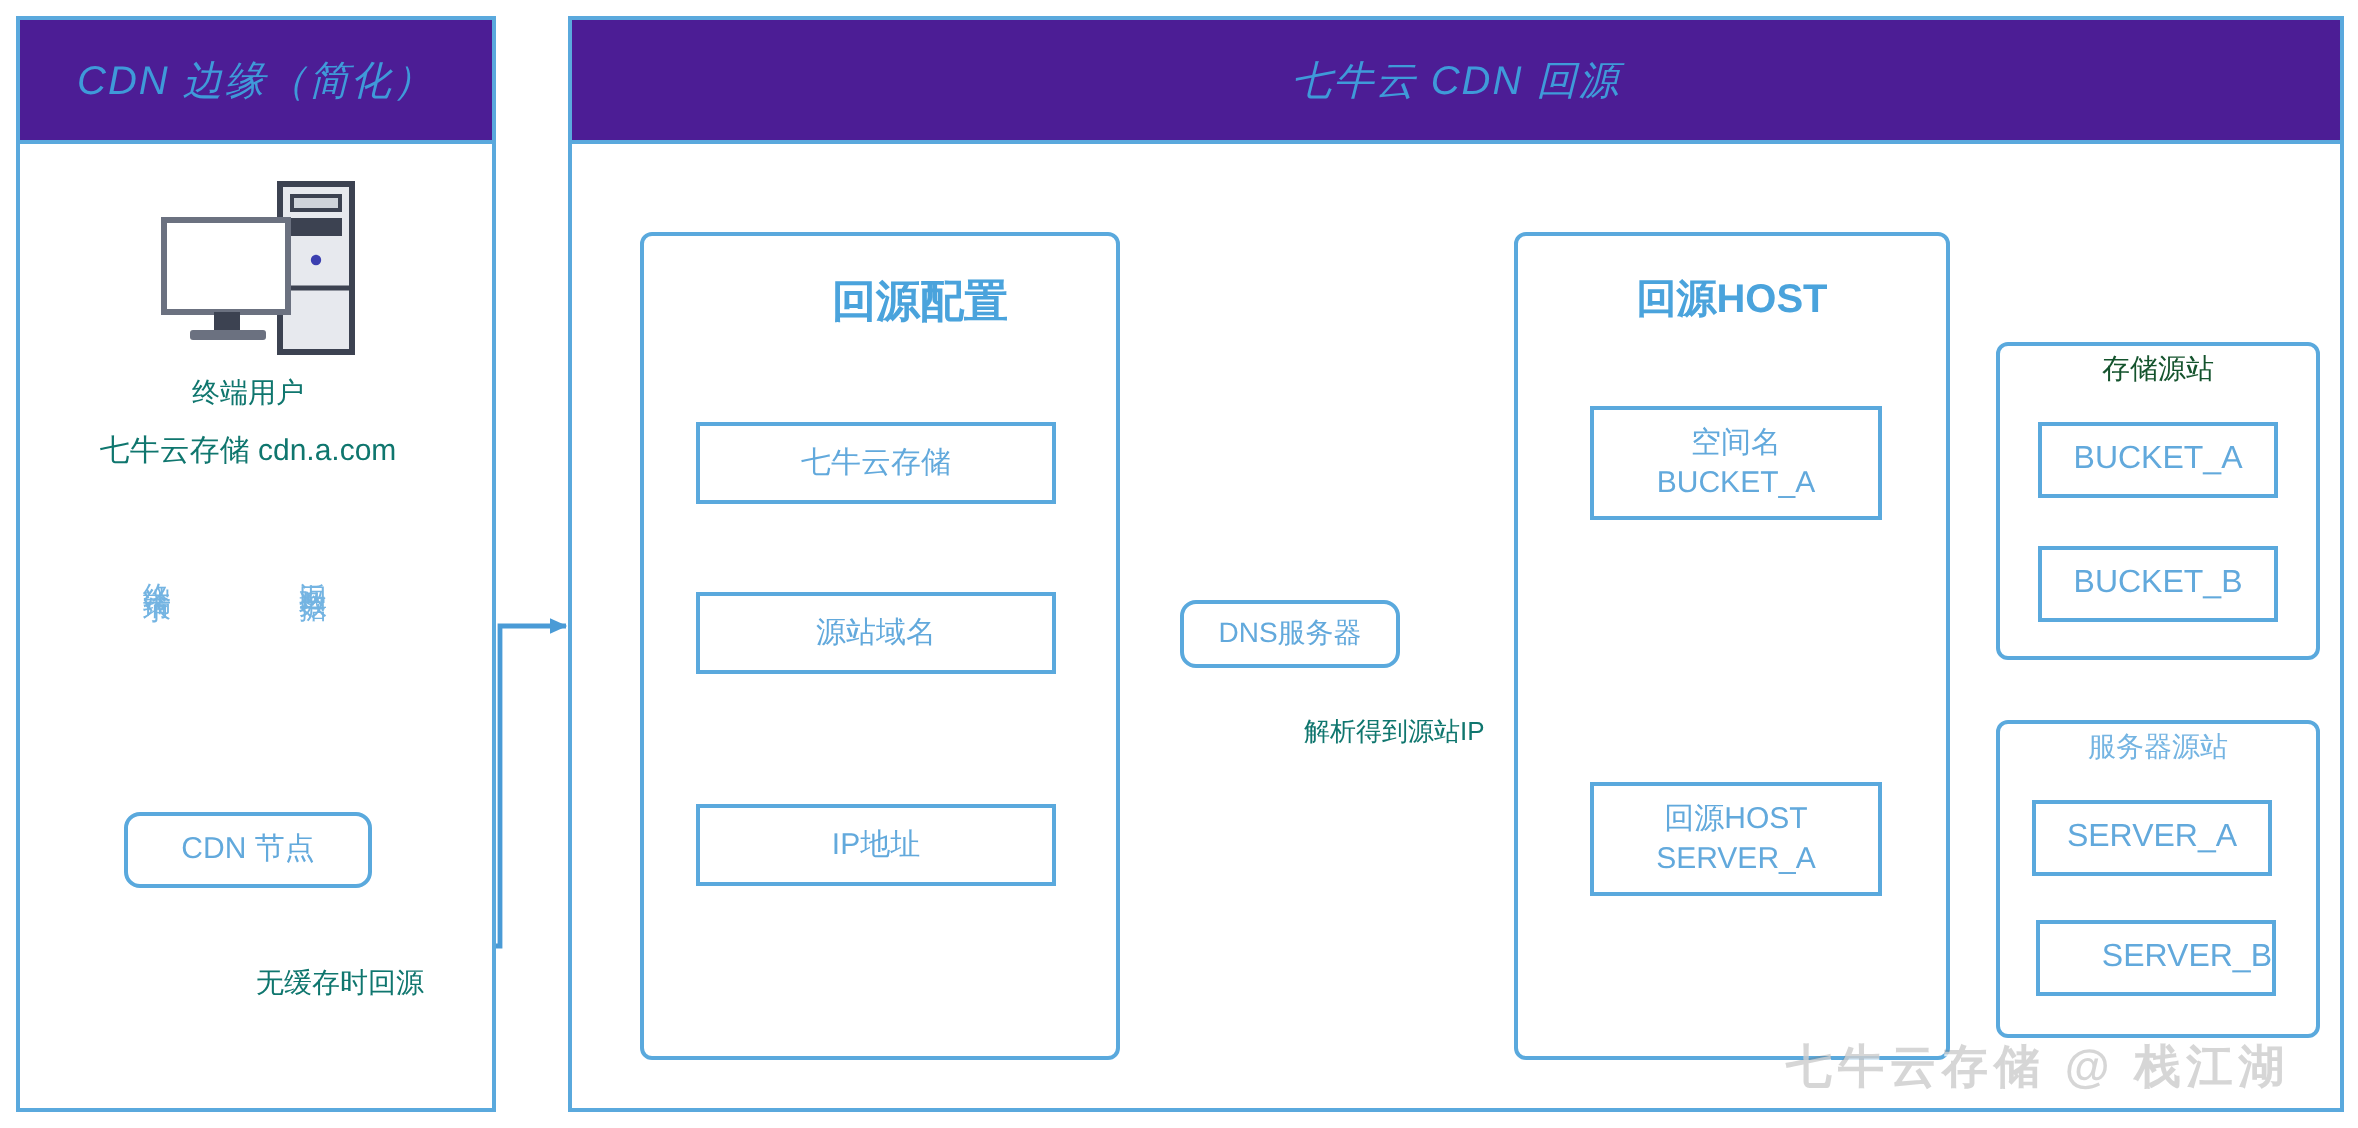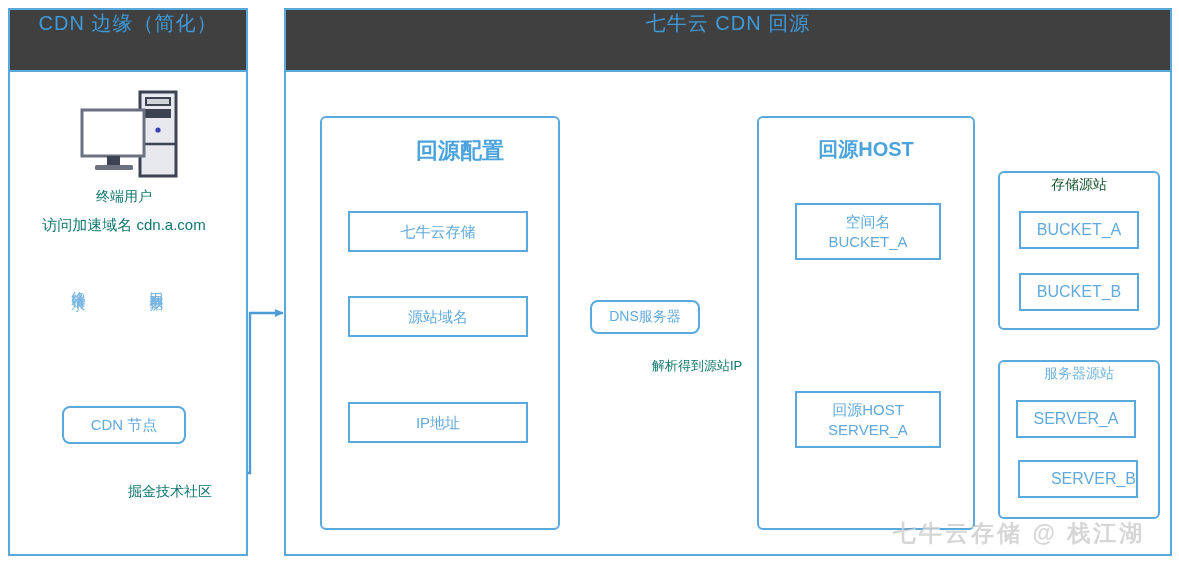--- a/index.html
+++ b/index.html
@@ -25,26 +25,27 @@
   .panel {
     position: absolute;
     box-sizing: border-box;
     border: 2px solid #5aa9dd;
     background: #ffffff;
   }
   .panel-header {
     position: absolute;
     box-sizing: border-box;
     border: 2px solid #5aa9dd;
-    background: #404040;
+    background: #4c1d95;
     display: flex;
-    align-items: flex-start;
+    align-items: center;
     justify-content: center;
     color: #3f9ad9;
     letter-spacing: 1px;
+    font-style: italic;
   }
   .group-box {
     position: absolute;
     box-sizing: border-box;
     border: 2px solid #5aa9dd;
     border-radius: 6px;
     background: #ffffff;
   }
   .group-title {
     position: absolute;
@@ -136,30 +137,30 @@
     <rect x="70" y="22" width="24" height="7" fill="#3c4251" stroke="#3c4251" stroke-width="2"></rect>
     <line x1="64" y1="56" x2="100" y2="56" stroke="#3c4251" stroke-width="2.5"></line>
     <circle cx="82" cy="42" r="2.6" fill="#3b3fb0"></circle>
 
     <rect x="6" y="22" width="62" height="46" fill="#ffffff" stroke="#6b7180" stroke-width="3"></rect>
     <rect x="31" y="68" width="13" height="9" fill="#3c4251"></rect>
     <rect x="19" y="77" width="38" height="5" rx="1.5" fill="#6b7180"></rect>
   </svg>
 
   <div class="plain-label" style="left:0px; top:188px; width:248px; font-size:14px;">终端用户</div>
-  <div class="plain-label" style="left:0px; top:216px; width:248px; font-size:15px;">访问加速域名 cdn.a.com</div>
+  <div class="plain-label" style="left:0px; top:216px; width:248px; font-size:15px;">七牛云存储 cdn.a.com</div>
 
   <div class="vert-label" style="left:72px; top:280px; font-size:14px;">终端请求</div>
   <div class="vert-label" style="left:150px; top:280px; font-size:14px;">返回数据</div>
 
   <div class="node-box rounded" style="left:62px; top:406px; width:124px; height:38px; font-size:15px;">
     <span>CDN 节点</span>
   </div>
 
-  <div class="plain-label" style="left:128px; top:483px; font-size:14px;">掘金技术社区</div>
+  <div class="plain-label" style="left:128px; top:483px; font-size:14px;">无缓存时回源</div>
 
   <div class="panel" style="left:284px; top:8px; width:888px; height:548px;"></div>
   <div class="panel-header" style="left:284px; top:8px; width:888px; height:64px; font-size:20px;">
     <span>七牛云 CDN 回源</span>
   </div>
 
   <div class="group-box" style="left:320px; top:116px; width:240px; height:414px;"></div>
   <div class="group-title" style="left:320px; top:136px; width:280px; font-size:22px;">回源配置</div>
 
   <div class="node-box" style="left:348px; top:211px; width:180px; height:41px; font-size:15px;">

